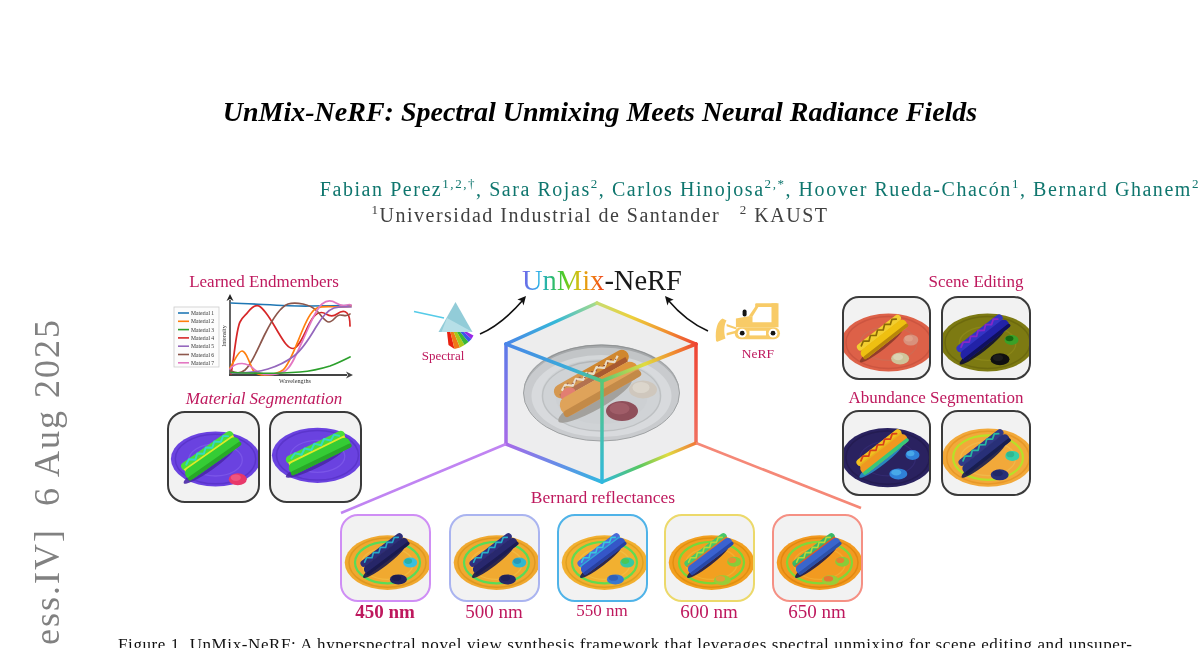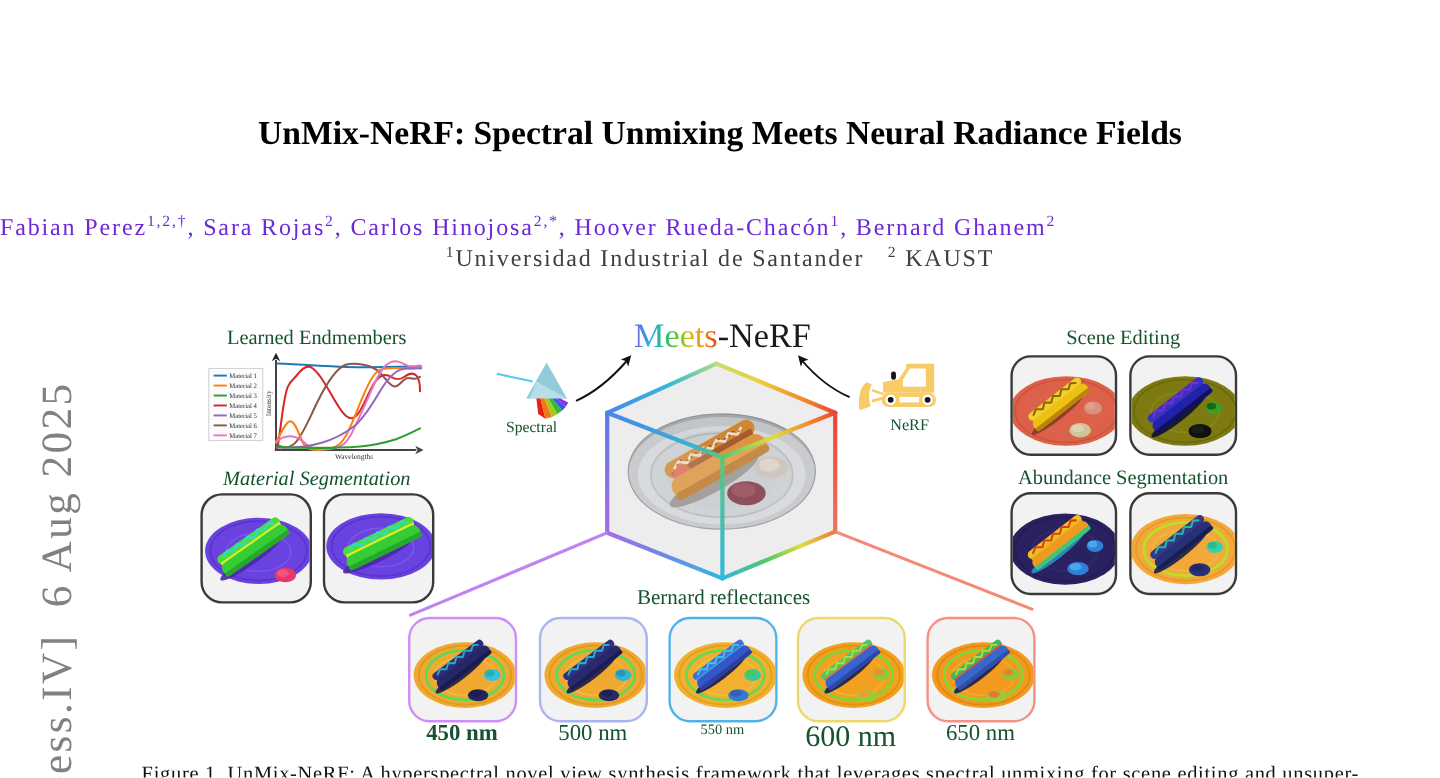--- a/index.html
+++ b/index.html
@@ -1,24 +1,24 @@
 <!DOCTYPE html>
 <html><head><meta charset="utf-8">
 <style>
 html,body{margin:0;padding:0;}
 body{width:1200px;height:648px;background:#ffffff;overflow:hidden;position:relative;
      font-family:"Liberation Serif", serif;}
 .abs{position:absolute;}
-.lbl{position:absolute;font-size:17px;color:#14532d;text-align:center;white-space:nowrap;}
+.lbl{position:absolute;font-size:17px;color:#be185d;text-align:center;white-space:nowrap;}
 </style></head>
 <body>
 
 <div class="abs" style="left:0;top:96px;width:1200px;text-align:center;
-font-size:28px;font-weight:bold;color:#000;">UnMix-NeRF: Spectral Unmixing Meets Neural Radiance Fields</div>
-<div class="abs" style="left:0;top:176px;width:1200px;text-align:left;font-size:20px;letter-spacing:1.55px;color:#6d28d9;">
+font-size:28px;font-weight:bold;color:#000;font-style:italic;">UnMix-NeRF: Spectral Unmixing Meets Neural Radiance Fields</div>
+<div class="abs" style="left:0;top:176px;width:1200px;text-align:right;font-size:20px;letter-spacing:1.55px;color:#0f766e;">
 Fabian Perez<sup style="font-size:13px;">1,2,†</sup>, Sara Rojas<sup style="font-size:13px;">2</sup>, Carlos Hinojosa<sup style="font-size:13px;">2,*</sup>, Hoover Rueda-Chacón<sup style="font-size:13px;">1</sup>, Bernard Ghanem<sup style="font-size:13px;">2</sup></div>
 <div class="abs" style="left:0;top:202px;width:1200px;text-align:center;font-size:20px;letter-spacing:1.5px;color:#404040;">
 <sup style="font-size:13px;">1</sup>Universidad Industrial de Santander&nbsp;&nbsp; <sup style="font-size:13px;">2</sup> KAUST</div>
 
 <div class="abs" style="left:26px;top:318px;transform-origin:0 0;transform:rotate(-90deg) translateX(-100%);
 font-size:36px;letter-spacing:2px;color:#818181;white-space:nowrap;">arXiv:2506.21884v2&nbsp; [eess.IV]&nbsp; 6 Aug 2025</div>
 
 <div class="lbl" style="left:164px;top:272px;width:200px;">Learned Endmembers</div>
 <svg class="abs" style="left:0;top:0;" width="1200" height="648" pointer-events="none">
 <g font-family="Liberation Serif, serif">
@@ -82,21 +82,21 @@
  <ellipse cx="-6" cy="7.5" rx="27" ry="4.5" fill="#4a28a8" opacity="0.9"></ellipse>
  <rect x="-27" y="-7.5" width="54" height="7" rx="3.5" fill="#4ade3a"></rect>
  <rect x="-26" y="-2.5" width="52" height="5" fill="#e0ea28"></rect>
  <rect x="-28" y="-1" width="56" height="10" rx="4.8" fill="#35cc35"></rect>
  <rect x="-28" y="5.5" width="56" height="3.5" rx="1.7" fill="#28a828"></rect>
  <polyline points="-22,-4.5 -17.5,-7 -13,-3.5 -8.5,-7 -4,-3.5 0.5,-7 5,-3.5 9.5,-7 14,-3.5 18.5,-6.5 22,-4" fill="none" stroke="#35d8c0" stroke-width="1.7" stroke-linejoin="round" stroke-linecap="round"></polyline>
 </g>
 
 </svg>
   </div>
-<div class="lbl" style="left:836px;top:272px;width:200px;">Scene Editing</div>
+<div class="lbl" style="left:876px;top:272px;width:200px;">Scene Editing</div>
 <div style="position:absolute;left:842px;top:296px;width:89px;height:84px;border:2.4px solid #3a3a3a;border-radius:17px;background:#f2f2f2;overflow:hidden;box-sizing:border-box;">
     <svg width="89" height="84" viewBox="0 0 89 84" style="position:absolute;left:0;top:0">
 <ellipse cx="44.5" cy="44.5" rx="47.2" ry="29.0" fill="#dd6148"></ellipse>
 <ellipse cx="44.5" cy="44.5" rx="42.5" ry="26.1" fill="none" stroke="#cc5540" stroke-width="1.5"></ellipse>
 <ellipse cx="44.5" cy="45.5" rx="28.3" ry="16.8" fill="none" stroke="#d06a52" stroke-width="1.3"></ellipse>
 
 <g transform="translate(37.4,37.8) rotate(-38) scale(1.000)">
  <ellipse cx="-6" cy="7.5" rx="27" ry="4.5" fill="#8a3a28" opacity="0.9"></ellipse>
  <rect x="-27" y="-7.5" width="54" height="7" rx="3.5" fill="#f2ce30"></rect>
 
@@ -166,21 +166,21 @@
  <polyline points="-22,-4.5 -17.5,-7 -13,-3.5 -8.5,-7 -4,-3.5 0.5,-7 5,-3.5 9.5,-7 14,-3.5 18.5,-6.5 22,-4" fill="none" stroke="#28b8a0" stroke-width="1.7" stroke-linejoin="round" stroke-linecap="round"></polyline>
 </g>
 <ellipse cx="69.3" cy="43.9" rx="7.0" ry="5.0" fill="#38d0a8"></ellipse>
       <ellipse cx="67.3" cy="42.4" rx="3.9" ry="2.8" fill="#30b890"></ellipse>
       <ellipse cx="56.7" cy="62.8" rx="9.0" ry="5.5" fill="#283078"></ellipse>
       <ellipse cx="54.7" cy="61.3" rx="5.0" ry="3.0" fill="#202868"></ellipse>
 </svg>
   </div>
 <div class="abs" style="left:0;top:265px;width:1204px;text-align:center;font-size:28.5px;color:#1a1a1a;">
 <span style="background:linear-gradient(90deg,#7c5ce8 0%,#2aaee8 20%,#28b878 36%,#55cc22 52%,#c8c414 66%,#f09010 82%,#ee3f18 100%);
--webkit-background-clip:text;background-clip:text;color:transparent;">Meets</span>-NeRF</div>
+-webkit-background-clip:text;background-clip:text;color:transparent;">UnMix</span>-NeRF</div>
 
 <svg class="abs" style="left:405px;top:292px;" width="80" height="62" viewBox="0 0 80 62">
 <line x1="9" y1="19.5" x2="39" y2="26" stroke="#55cbe8" stroke-width="1.7"></line>
 <polygon points="50.5,10 33.5,40 67.5,40" fill="#92ccd8"></polygon>
 <polygon points="42,26 36.5,40 67.5,40" fill="#bce2ea" opacity="0.85"></polygon>
 <g>
 <polygon points="42,40 45.4,40 49.5,57 43.5,53" fill="#e82010"></polygon>
 <polygon points="45.4,40 48.7,40 55,55.5 49.5,57" fill="#f07818"></polygon>
 <polygon points="48.7,40 52,40 59.5,53 55,55.5" fill="#a8c818"></polygon>
 <polygon points="52,40 55.3,40 63.5,50 59.5,53" fill="#38b838"></polygon>
@@ -364,42 +364,42 @@
  <rect x="-28" y="-1" width="56" height="10" rx="4.8" fill="#3556c8"></rect>
  <rect x="-28" y="5.5" width="56" height="3.5" rx="1.7" fill="#2840a0"></rect>
  <polyline points="-22,-4.5 -17.5,-7 -13,-3.5 -8.5,-7 -4,-3.5 0.5,-7 5,-3.5 9.5,-7 14,-3.5 18.5,-6.5 22,-4" fill="none" stroke="#38c8e0" stroke-width="1.7" stroke-linejoin="round" stroke-linecap="round"></polyline>
 </g>
 <ellipse cx="68.2" cy="46.6" rx="7.0" ry="5.0" fill="#38c8a0"></ellipse>
       <ellipse cx="66.2" cy="45.1" rx="3.9" ry="2.8" fill="#48c858"></ellipse>
       <ellipse cx="56.4" cy="63.4" rx="8.5" ry="5.0" fill="#3878d0"></ellipse>
       <ellipse cx="54.4" cy="61.9" rx="4.7" ry="2.8" fill="#3060b8"></ellipse>
 </svg>
   </div>
-<div class="lbl" style="left:542px;top:601px;width:120px;font-size:12px;">550 nm</div>
+<div class="lbl" style="left:542px;top:601px;width:120px;font-size:17px;">550 nm</div>
 <div style="position:absolute;left:664px;top:514px;width:91px;height:88px;border:2.2px solid #ecd96a;border-radius:18px;background:#f2f2f2;overflow:hidden;box-sizing:border-box;">
     <svg width="91" height="88" viewBox="0 0 91 88" style="position:absolute;left:0;top:0">
 <ellipse cx="45.5" cy="46.6" rx="42.8" ry="27.3" fill="#f2a020"></ellipse>
 <ellipse cx="45.5" cy="46.6" rx="38.5" ry="24.6" fill="none" stroke="#e29010" stroke-width="1.5"></ellipse>
 <ellipse cx="45.5" cy="47.6" rx="25.7" ry="15.8" fill="none" stroke="#f2b030" stroke-width="1.3"></ellipse>
 <ellipse cx="45.5" cy="46.6" rx="32.5" ry="20.7" fill="none" stroke="#78d838" stroke-width="2.2"></ellipse>
 <g transform="translate(41.9,37.0) rotate(-37) scale(0.950)">
  <ellipse cx="-6" cy="7.5" rx="27" ry="4.5" fill="#1a1a4e" opacity="0.9"></ellipse>
  <rect x="-27" y="-7.5" width="54" height="7" rx="3.5" fill="#48c868"></rect>
  <rect x="-26" y="-2.5" width="52" height="5" fill="#e07828"></rect>
  <rect x="-28" y="-1" width="56" height="10" rx="4.8" fill="#3a62d0"></rect>
  <rect x="-28" y="5.5" width="56" height="3.5" rx="1.7" fill="#2848a8"></rect>
  <polyline points="-22,-4.5 -17.5,-7 -13,-3.5 -8.5,-7 -4,-3.5 0.5,-7 5,-3.5 9.5,-7 14,-3.5 18.5,-6.5 22,-4" fill="none" stroke="#b8d838" stroke-width="1.7" stroke-linejoin="round" stroke-linecap="round"></polyline>
 </g>
 <ellipse cx="68.2" cy="45.8" rx="7.0" ry="5.0" fill="#88cc38"></ellipse>
       <ellipse cx="66.2" cy="44.3" rx="3.9" ry="2.8" fill="#e89030"></ellipse>
       <ellipse cx="56.4" cy="64.2" rx="8.5" ry="5.0" fill="#98cc38"></ellipse>
       <ellipse cx="54.4" cy="62.7" rx="4.7" ry="2.8" fill="#e8a030"></ellipse>
 </svg>
   </div>
-<div class="lbl" style="left:649px;top:601px;width:120px;font-size:25px;">600 nm</div>
+<div class="lbl" style="left:649px;top:601px;width:120px;font-size:19px;">600 nm</div>
 <div style="position:absolute;left:772px;top:514px;width:91px;height:88px;border:2.2px solid #f59084;border-radius:18px;background:#f2f2f2;overflow:hidden;box-sizing:border-box;">
     <svg width="91" height="88" viewBox="0 0 91 88" style="position:absolute;left:0;top:0">
 <ellipse cx="45.5" cy="46.6" rx="42.8" ry="27.3" fill="#f29a20"></ellipse>
 <ellipse cx="45.5" cy="46.6" rx="38.5" ry="24.6" fill="none" stroke="#e28810" stroke-width="1.5"></ellipse>
 <ellipse cx="45.5" cy="47.6" rx="25.7" ry="15.8" fill="none" stroke="#f2aa30" stroke-width="1.3"></ellipse>
 <ellipse cx="45.5" cy="46.6" rx="32.5" ry="20.7" fill="none" stroke="#80d838" stroke-width="2.2"></ellipse>
 <g transform="translate(41.9,37.0) rotate(-37) scale(0.950)">
  <ellipse cx="-6" cy="7.5" rx="27" ry="4.5" fill="#1a1a4e" opacity="0.9"></ellipse>
  <rect x="-27" y="-7.5" width="54" height="7" rx="3.5" fill="#38b868"></rect>
  <rect x="-26" y="-2.5" width="52" height="5" fill="#e05828"></rect>

